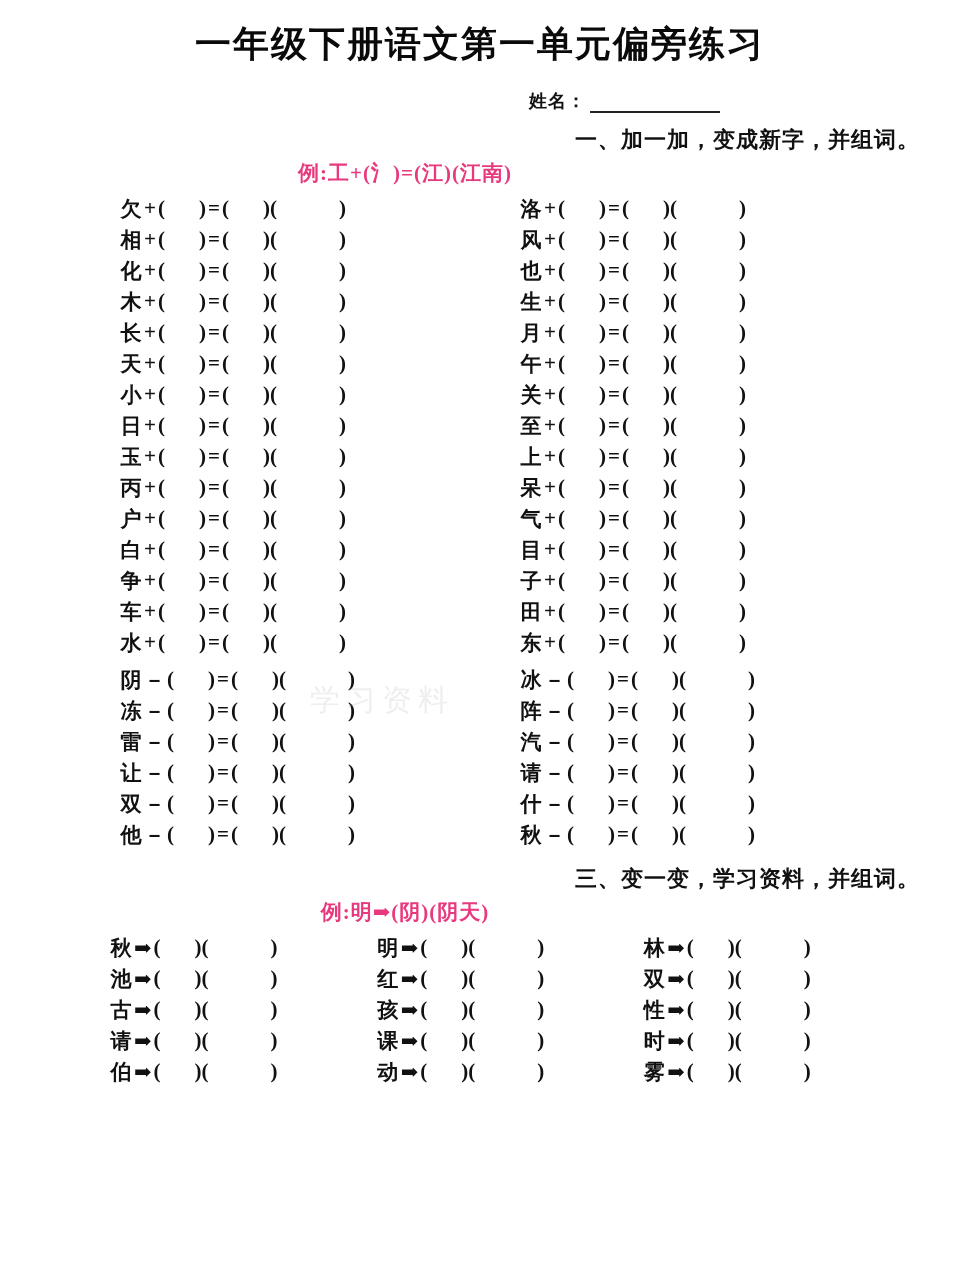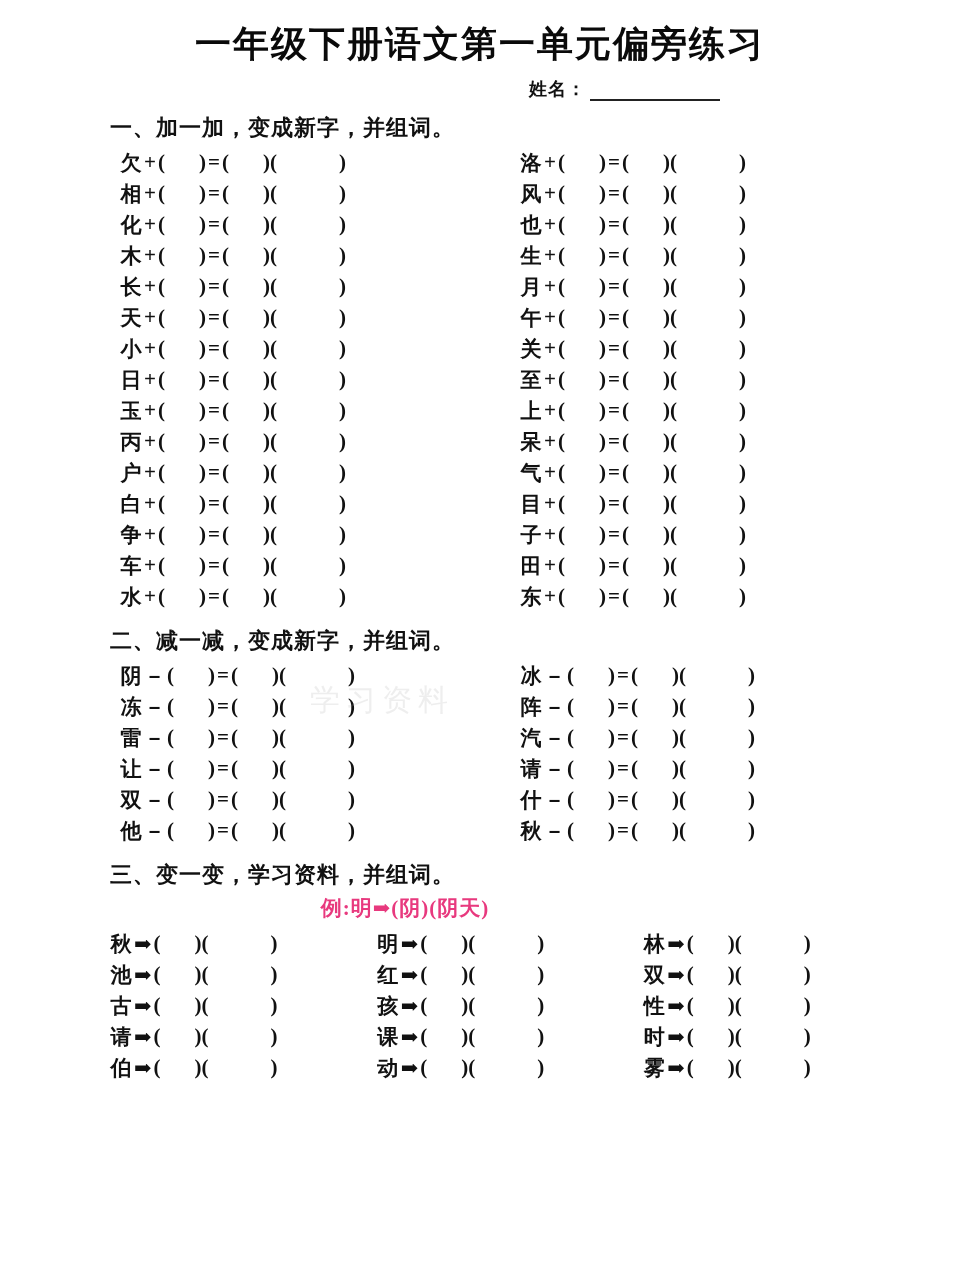--- a/index.html
+++ b/index.html
@@ -23,21 +23,21 @@
     box-sizing: border-box;
     padding: 0 40px;
   }
 
   .title {
     text-align: center;
     font-size: 36px;
     font-weight: bold;
     letter-spacing: 2px;
     margin-top: 20px;
-    margin-bottom: 8px;
+    margin-bottom: 20px;
     color: #0a0a0a;
   }
 
   .name-row {
     display: flex;
     justify-content: flex-end;
     align-items: flex-end;
     padding-right: 200px;
     margin-bottom: 12px;
   }
@@ -54,20 +54,21 @@
     margin-left: 4px;
   }
 
   .section-heading {
     font-size: 22px;
     font-weight: bold;
     letter-spacing: 1px;
     margin-left: 70px;
     margin-top: 8px;
     margin-bottom: 4px;
+    text-align: right;
   }
 
   .example {
     text-align: center;
     color: #e8397e;
     font-size: 21px;
     font-weight: bold;
     letter-spacing: 1px;
     margin: 4px 0 6px 0;
     padding-right: 150px;
@@ -143,20 +144,21 @@
 
   <div class="title">一年级下册语文第一单元偏旁练习</div>
 
   <div class="name-row">
     <span class="name-label">姓名：</span>
     <span class="name-line"></span>
   </div>
 
   <div id="sections-root">
       <div class="section-heading">一、加一加，变成新字，并组词。</div>
+      <div class="example">例:工+(氵)=(江)(江南)</div>
       <div class="rows">
         <div class="row col2">
           <div class="item">
             <span class="char">欠</span>
             <span class="op">+</span>
             <span><span class="paren">(</span><span class="blank-sm"></span><span class="paren">)</span></span>
             <span class="op">=</span>
             <span><span class="paren">(</span><span class="blank-md"></span><span class="paren">)</span></span>
             <span><span class="paren">(</span><span class="blank-lg"></span><span class="paren">)</span></span>
           </div>
@@ -416,21 +418,20 @@
             <span class="char">东</span>
             <span class="op">+</span>
             <span><span class="paren">(</span><span class="blank-sm"></span><span class="paren">)</span></span>
             <span class="op">=</span>
             <span><span class="paren">(</span><span class="blank-md"></span><span class="paren">)</span></span>
             <span><span class="paren">(</span><span class="blank-lg"></span><span class="paren">)</span></span>
           </div>
         </div>
       </div>
       <div class="spacer-s"></div>
-      <div class="section-heading">二、减一减，变成新字，并组词。</div>
       <div class="rows">
         <div class="row col2">
           <div class="item">
             <span class="char">阴</span>
             <span class="op">－</span>
             <span><span class="paren">(</span><span class="blank-sm"></span><span class="paren">)</span></span>
             <span class="op">=</span>
             <span><span class="paren">(</span><span class="blank-md"></span><span class="paren">)</span></span>
             <span><span class="paren">(</span><span class="blank-lg"></span><span class="paren">)</span></span>
           </div>

